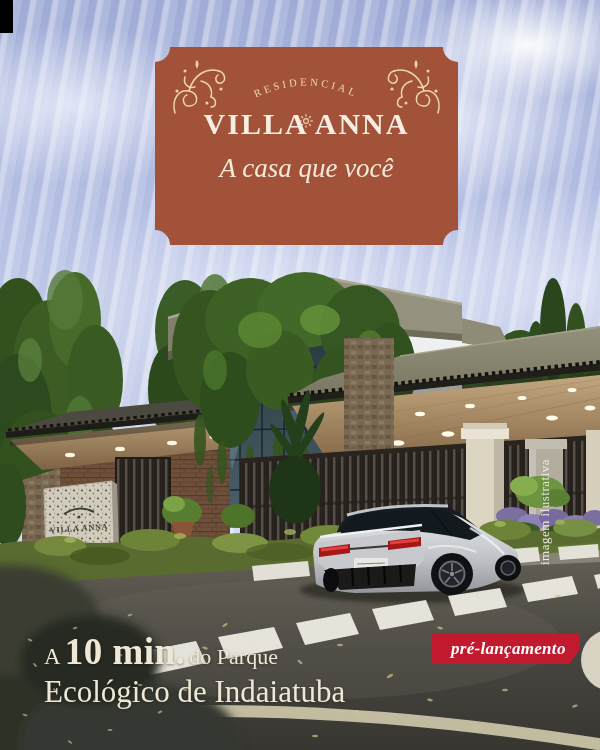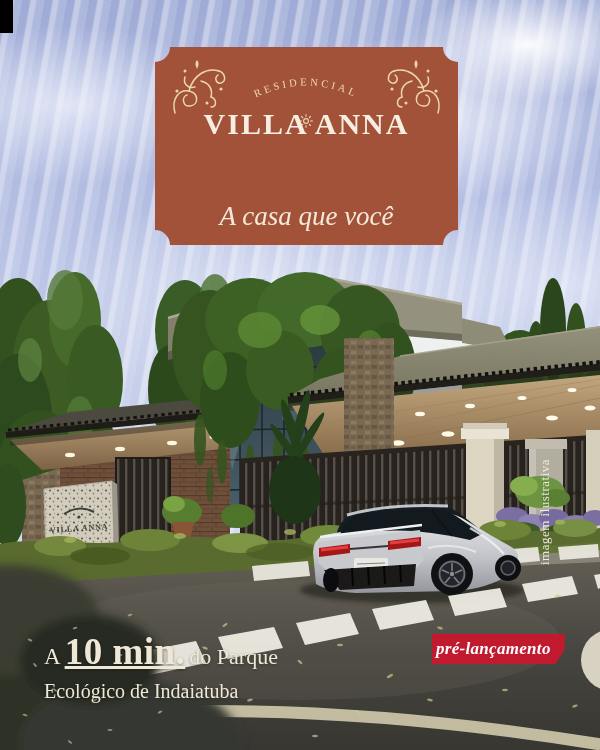--- a/index.html
+++ b/index.html
@@ -14,37 +14,37 @@
       radial-gradient(280px 130px at 95% 38%, rgba(244,247,255,.5), rgba(255,255,255,0) 75%),
       repeating-linear-gradient(100deg, rgba(255,255,255,0) 0 7px, rgba(255,255,255,.38) 9px 13px, rgba(231,237,250,.18) 15px 22px),
       linear-gradient(180deg,#9fabd6 0%,#b3bde2 26%,#c3cce9 48%,#d3daf0 72%,#dde3f3 100%);}
   .notch{position:absolute;left:0;top:0;width:13px;height:33px;background:#000;}
   .scene{position:absolute;left:0;top:0;}
   
   .plaque{position:absolute;left:155px;top:47px;width:303px;height:198px;}
   .plaque .bg{position:absolute;left:0;top:0;}
   .p-title{position:absolute;left:0;right:0;top:60px;text-align:center;
     font-weight:bold;font-size:30px;line-height:34px;letter-spacing:2px;color:#f6eee1;}
-  .p-tag{position:absolute;left:0;right:0;top:106px;text-align:center;font-size:27px;line-height:31px;color:#f3ead9;margin-top:48px;}
+  .p-tag{position:absolute;left:0;right:0;top:106px;text-align:center;font-size:27px;line-height:31px;color:#f3ead9;}
   .p-tag .it{font-style:italic;}
   .p-tag .b{font-weight:bold;}
   
   .watermark{position:absolute;left:471px;top:503px;width:150px;height:18px;transform:rotate(-90deg);
     text-align:center;color:#f0ede6;font-size:13px;letter-spacing:.5px;opacity:.95;}
   
   .footer{position:absolute;left:44px;top:634px;color:#efe8d6;text-shadow:0 1px 3px rgba(20,20,10,.45);}
   .footer .l1{line-height:36px;white-space:nowrap;}
   .footer .sm{font-size:23px;}
-  .footer .big{font-size:37px;font-weight:bold;letter-spacing:.5px;text-decoration:underline;}
+  .footer .big{font-size:37px;font-weight:bold;letter-spacing:.5px;}
   .footer .md{font-size:22px;}
-  .footer .l2{line-height:27px;margin-top:1px;font-size:20px;}
+  .footer .l2{line-height:27px;margin-top:1px;font-size:31px;}
   
   .ribbon{position:absolute;left:432px;top:634px;background:#c11a2f;color:#ffffff;
     font-style:italic;font-weight:bold;font-size:17px;line-height:1;letter-spacing:.3px;
-    padding:6px 14px 7px 4px;clip-path:polygon(0 0,100% 0,100% 52%,93% 100%,0 100%);}
+    padding:6px 14px 7px 19px;clip-path:polygon(0 0,100% 0,100% 52%,93% 100%,0 100%);}
 </style>
 </head>
 <body>
 
 <div class="stage">
   <div class="sky"></div>
 
   <svg class="scene" width="600" height="750" viewBox="0 0 600 750">
     <defs>
       <linearGradient id="roadGrad" x1="0" y1="0" x2="0" y2="1">

